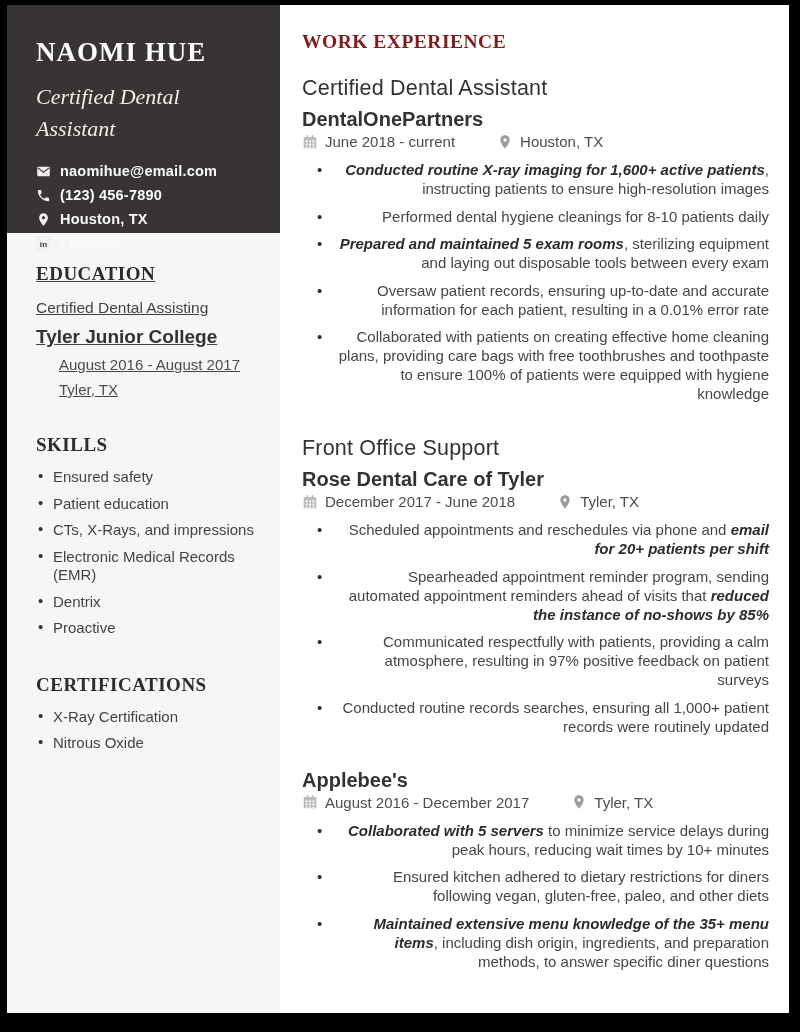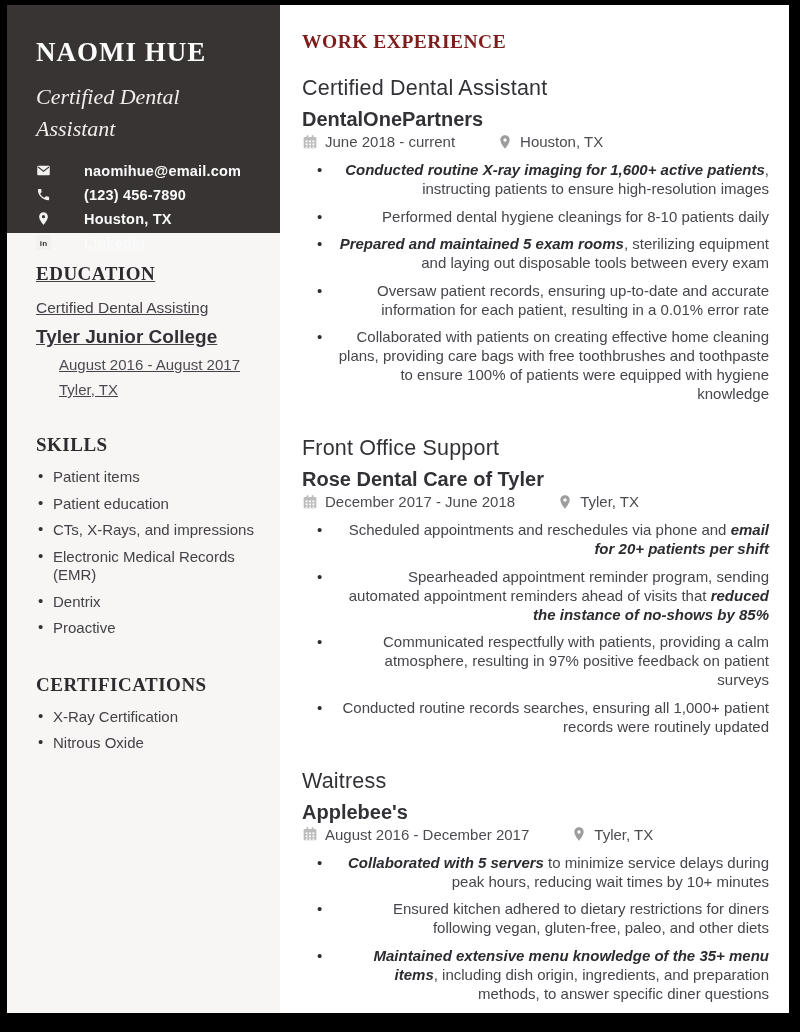--- a/index.html
+++ b/index.html
@@ -34,25 +34,24 @@
     font-weight:700;font-size:27px;letter-spacing:1px;
     color:#fdfdfd;line-height:34px;
   }
   .person-title{
     font-family:"Liberation Serif","DejaVu Serif",serif;
     font-style:italic;font-size:22px;line-height:32px;
     color:#f1ede9;margin-top:12px;width:180px;
   }
   .contacts{margin-top:18px;}
   .contact-row{
-    display:flex;align-items:flex-start;
+    display:flex;align-items:center;
     margin-bottom:8px;
     font-size:14.5px;font-weight:600;letter-spacing:.2px;
     color:#fafafa;
-    gap:24px;
   }
   .contact-row .icn{width:15px;height:15px;margin-right:9px;color:#f3f1ef;flex:0 0 15px;}
   .contact-row .icn svg{width:100%;height:100%;display:block;}
   .contact-row.link .ctext{text-decoration:underline;cursor:pointer;}
   
   .side-body{padding:30px 20px 0 29px;color:#434246;}
   .side-heading{
     font-family:"Liberation Serif","DejaVu Serif",serif;
     font-weight:700;font-size:19px;letter-spacing:.5px;
     color:#2d2b2e;
@@ -166,21 +165,21 @@
         </div>
         <div class="meta-line">
           <span class="icn pin"></span>
           <span>Tyler, TX</span>
         </div>
       </div>
 
       <div class="side-section">
         <div class="side-heading">SKILLS</div>
         <ul class="dotlist" id="skills-list">
-            <li>Patient items</li>
+            <li>Ensured safety</li>
             <li>Patient education</li>
             <li>CTs, X-Rays, and impressions</li>
             <li>Electronic Medical Records (EMR)</li>
             <li>Dentrix</li>
             <li>Proactive</li>
           </ul>
       </div>
 
       <div class="side-section">
         <div class="side-heading">CERTIFICATIONS</div>
@@ -269,21 +268,20 @@
             </span>
           </div>
           <ul class="bullets">
             <li><span>Scheduled appointments and reschedules via phone and </span><span class="em">email for 20+ patients per shift</span></li>
             <li><span>Spearheaded appointment reminder program, sending automated appointment reminders ahead of visits that </span><span class="em">reduced the instance of no-shows by 85%</span></li>
             <li><span>Communicated respectfully with patients, providing a calm atmosphere, resulting in 97% positive feedback on patient surveys</span></li>
             <li><span>Conducted routine records searches, ensuring all 1,000+ patient records were routinely updated</span></li>
           </ul>
         </div>
         <div class="job">
-          <div class="job-title">Waitress</div>
           <div class="job-company">Applebee's</div>
           <div class="job-meta">
             <span class="icn cal">
               <svg viewBox="0 0 24 24">
                 <rect x="2.5" y="4.5" width="19" height="17" rx="2" fill="currentColor"></rect>
                 <rect x="6.8" y="1.5" width="2.6" height="5" rx="1.2" fill="currentColor"></rect>
                 <rect x="14.6" y="1.5" width="2.6" height="5" rx="1.2" fill="currentColor"></rect>
                 <g fill="#fff">
                   <rect x="5.5" y="9.6" width="2.9" height="2.7"></rect>
                   <rect x="10.6" y="9.6" width="2.9" height="2.7"></rect>

